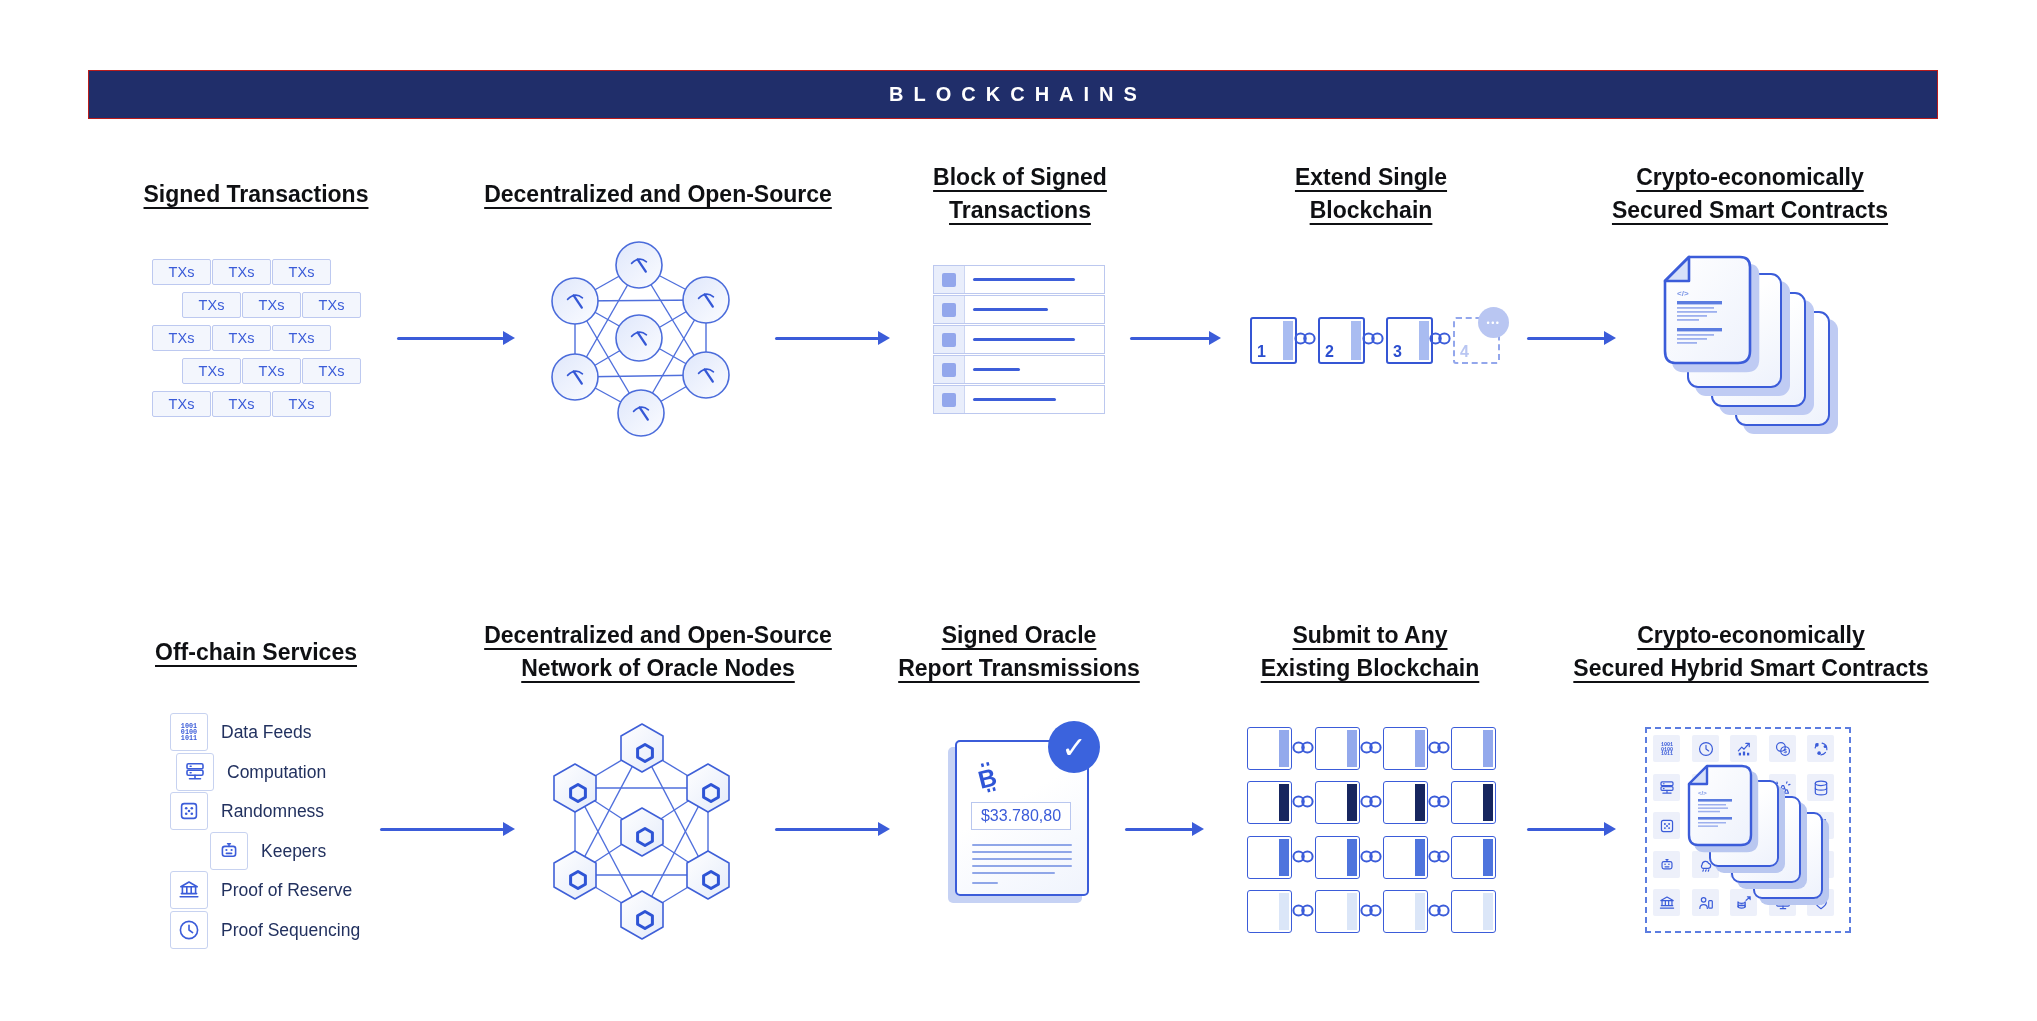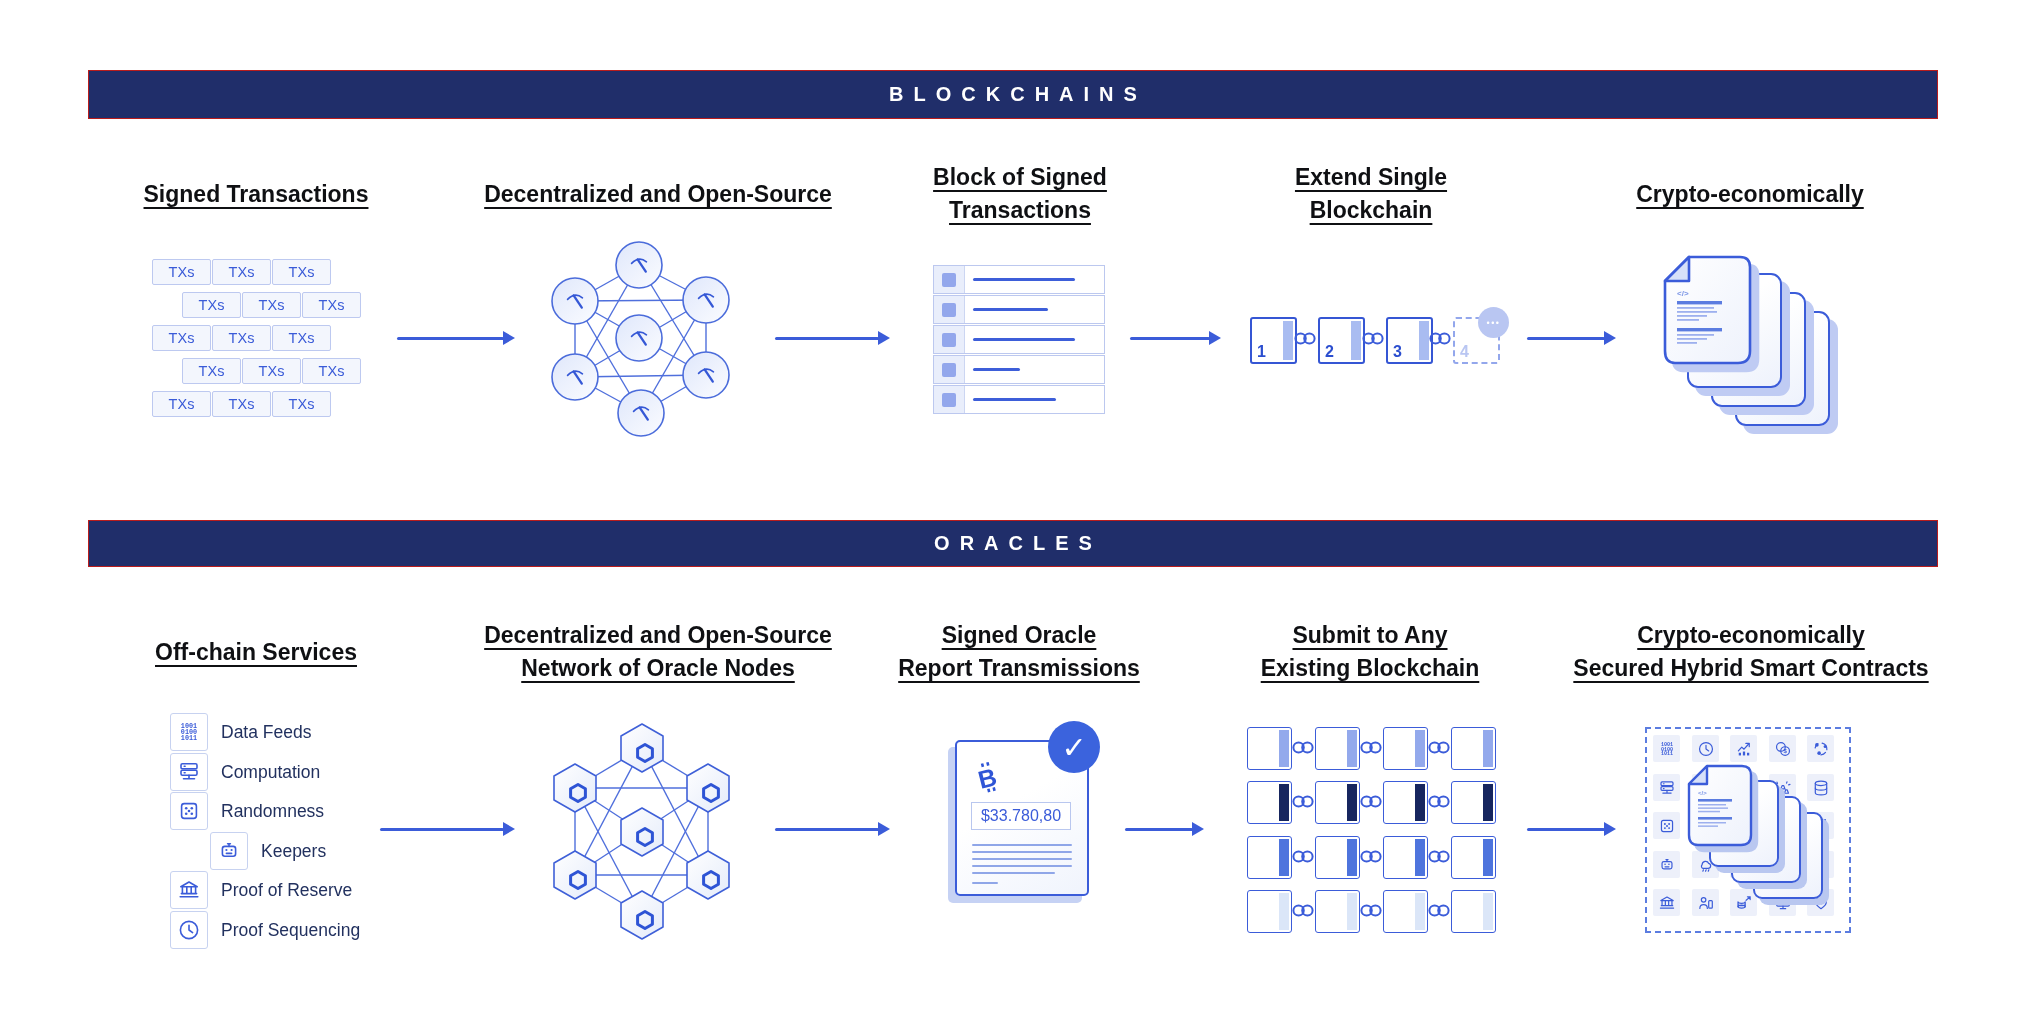--- a/index.html
+++ b/index.html
@@ -78,41 +78,39 @@
         <stop offset="0" stop-color="#ffffff"></stop>
           <stop offset="1" stop-color="#eef2fc"></stop>
       </linearGradient>
     </defs>
   </svg>
 
   
   <div class="banner" style="top:70px;height:47px">
     <span>BLOCKCHAINS</span>
   </div>
-  <div class="banner" style="top:520px;height:45px">
-    <span>ORACLES</span>
-  </div>
 
   
   <div class="heading" style="left:106px;top:158px;width:300px">
     <span>Signed Transactions</span>
   </div>
   <div class="heading" style="left:473px;top:158px;width:370px">
     <span>Decentralized and Open-Source</span>
   </div>
   <div class="heading" style="left:1246px;top:158px;width:250px">
     <span>Extend Single</span>
     <span>Blockchain</span>
   </div>
   <div class="heading" style="left:890px;top:158px;width:260px">
     <span>Block of Signed</span>
     <span>Transactions</span>
   </div>
   <div class="heading" style="left:1570px;top:158px;width:360px">
     <span>Crypto-economically</span>
+    <span>Secured Smart Contracts</span>
   </div>
 
   
   <div class="heading" style="left:106px;top:616px;width:300px">
     <span>Off-chain Services</span>
   </div>
   <div class="heading" style="left:473px;top:616px;width:370px">
     <span>Decentralized and Open-Source</span>
     <span>Network of Oracle Nodes</span>
   </div>
@@ -250,21 +248,21 @@
       <ellipse cx="15.4" cy="7.5" rx="5.2" ry="4.9" fill="none" stroke="#3b5cd9" stroke-width="2"></ellipse>
     </svg><div class="dotsbadge" style="left: 1478px; top: 307px;">•••</div><div class="svc" style="left: 170px; top: 713px;">
       <div class="svcbox">
         <svg viewBox="0 0 24 24" width="24" height="24" class="ic">
           <text x="12" y="8" text-anchor="middle" font-size="6.8" font-weight="bold" class="ft">1001</text>
           <text x="12" y="14.2" text-anchor="middle" font-size="6.8" font-weight="bold" class="ft">0100</text>
           <text x="12" y="20.4" text-anchor="middle" font-size="6.8" font-weight="bold" class="ft">1011</text>
         </svg>
       </div>
       <span class="svclabel">Data Feeds</span>
-    </div><div class="svc" style="left: 170px; top: 753px; justify-content: flex-end;">
+    </div><div class="svc" style="left: 176px; top: 753px; justify-content: flex-end;">
       <div class="svcbox">
         <svg viewBox="0 0 24 24" width="24" height="24" class="ic">
           <rect x="4" y="3.8" width="16" height="5" rx="1.4"></rect>
           <rect x="4" y="10.2" width="16" height="5" rx="1.4"></rect>
           <path d="M7.2 6.3h.9M7.2 12.7h.9M12 15.2v3.6M6.5 18.8h11"></path>
         </svg>
       </div>
       <span class="svclabel">Computation</span>
     </div><div class="svc" style="left: 170px; top: 792px;">
       <div class="svcbox">

